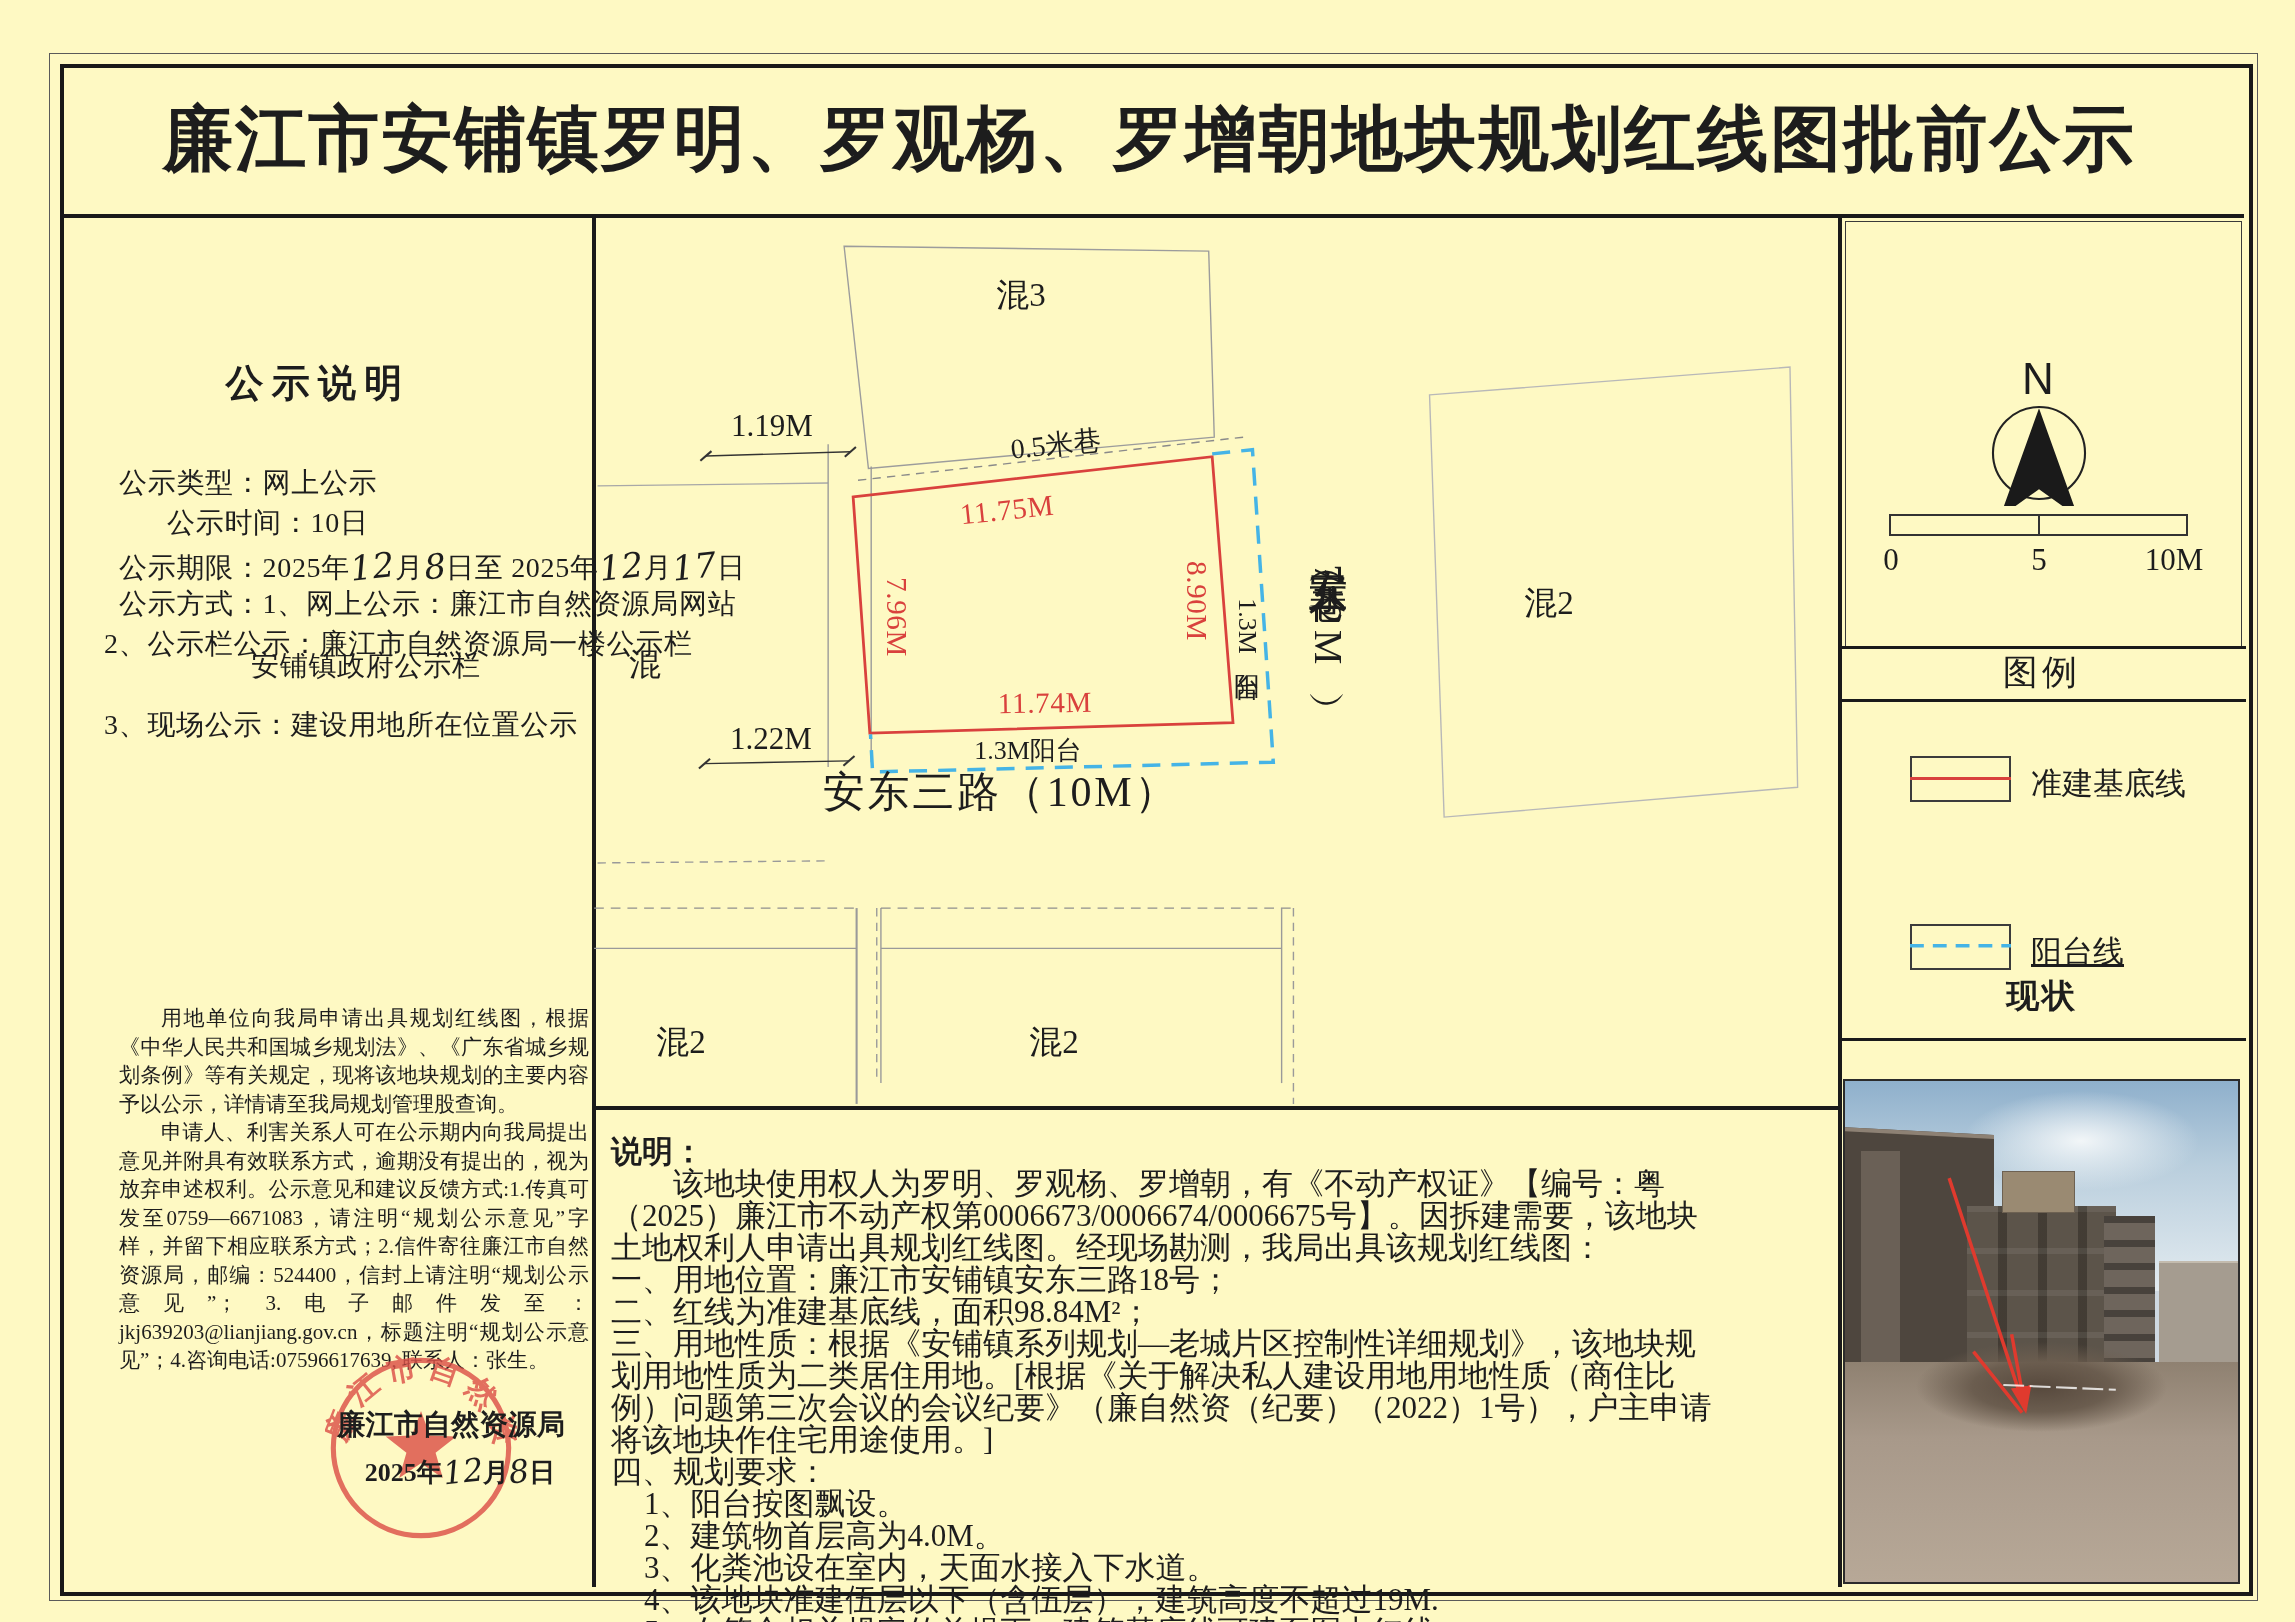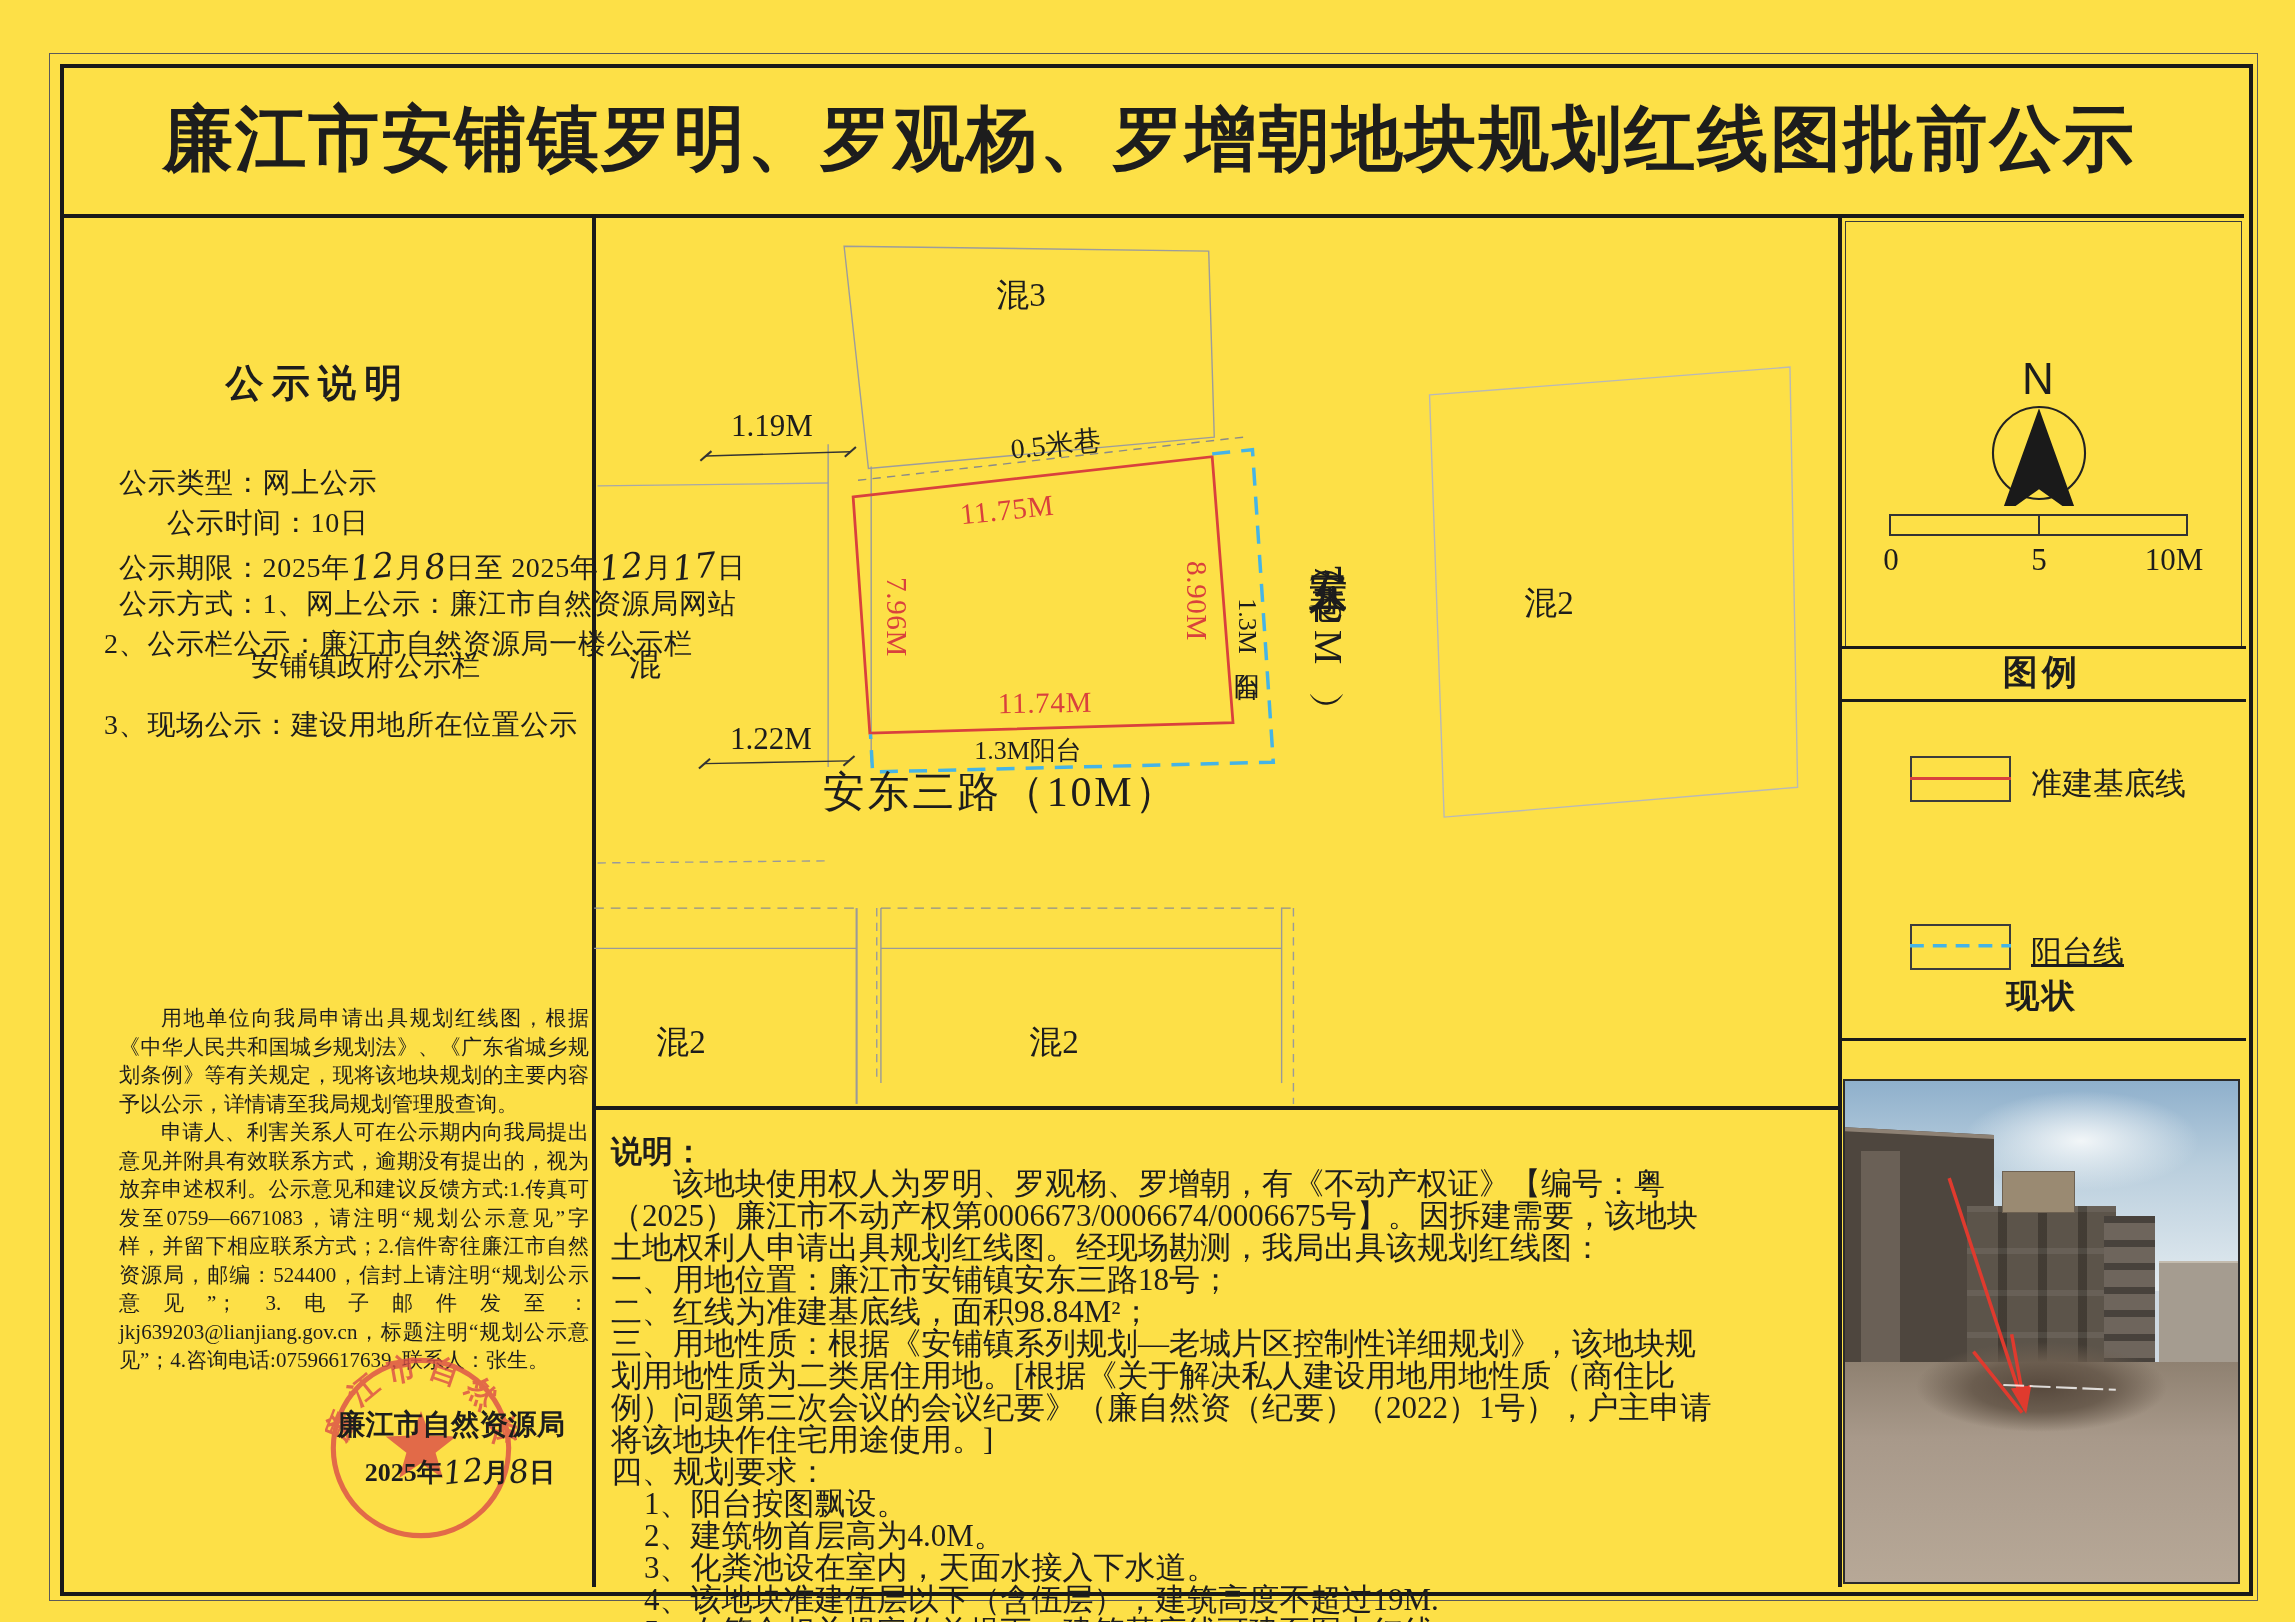--- a/index.html
+++ b/index.html
@@ -1,16 +1,16 @@
 <!DOCTYPE html>
 <html style="font-size:11px"><head>
 <meta charset="utf-8">
 <style>
   html,body{margin:0;padding:0;background:#e8e6e1;}
-  #page{position:relative;width:2295px;height:1622px;background:#fde047;overflow:hidden;
+  #page{position:relative;width:2295px;height:1622px;background:#fef9c3;overflow:hidden;
         font-family:"Liberation Serif","DejaVu Serif",serif;color:#1d1d1d;}
   .abs{position:absolute;}
   .ctr{transform:translate(-50%,-50%);white-space:nowrap;}
   .vert{writing-mode:vertical-rl;text-orientation:mixed;}
   .hand{font-family:"DejaVu Serif",serif;font-style:italic;font-weight:500;font-size:1.22em;
         display:inline-block;transform:rotate(-6deg) translateY(1.4px);}
   .nline{position:absolute;left:119px;font-size:28px;white-space:nowrap;letter-spacing:0.7px;}
   .para{font-size:21px;line-height:28.5px;text-align:justify;}
   .para p{margin:0;text-indent:2em;}
   .notes-line{font-size:31px;line-height:32px;}
@@ -150,21 +150,21 @@
     <circle cx="2936" cy="652" r="66" fill="none" stroke="#222" stroke-width="3"></circle>
     <polygon points="2936,588 2880,744 2936,704 2992,744" fill="#1a1a1a"></polygon>
   </svg>
   <div class="abs" style="left:1889px;top:514px;width:299px;height:22px;border:2.1px solid #333;box-sizing:border-box;"></div>
   <div class="abs" style="left:2038px;top:514px;width:2.1px;height:22px;background:#333;"></div>
   <div class="abs ctr" style="left:1891px;top:560px;font-size:31px;">0</div>
   <div class="abs ctr" style="left:2039px;top:560px;font-size:31px;">5</div>
   <div class="abs ctr" style="left:2174px;top:560px;font-size:31px;">10M</div>
 
   <div class="thickH" style="left:1840px;top:646px;width:406px;height:2.8px;"></div>
-  <div class="abs ctr" style="left:2042px;top:672px;font-size:35px;font-weight:700;letter-spacing:4.2px;">图例</div>
+  <div class="abs ctr" style="left:2042px;top:672px;font-size:35px;font-weight:400;letter-spacing:4.2px;">图例</div>
   <div class="thickH" style="left:1840px;top:699px;width:406px;height:2.8px;"></div>
 
   <div class="abs" style="left:1910px;top:756px;width:101px;height:46px;border:2.1px solid #3c3c3c;box-sizing:border-box;"></div>
   <div class="abs" style="left:1910px;top:777px;width:101px;height:2.8px;background:#d9413d;"></div>
   <div class="abs" style="left:2031px;top:763px;font-size:31px;white-space:nowrap;">准建基底线</div>
 
   <div class="abs" style="left:1910px;top:924px;width:101px;height:46px;border:2.1px solid #3c3c3c;box-sizing:border-box;"></div>
   <svg class="abs" style="left:1910px;top:943px;width:101px;height:5.6px;" viewBox="0 0 146 8">
     <line x1="0" y1="4" x2="146" y2="4" stroke="#45b4e6" stroke-width="5" stroke-dasharray="20 13"></line>
   </svg>

